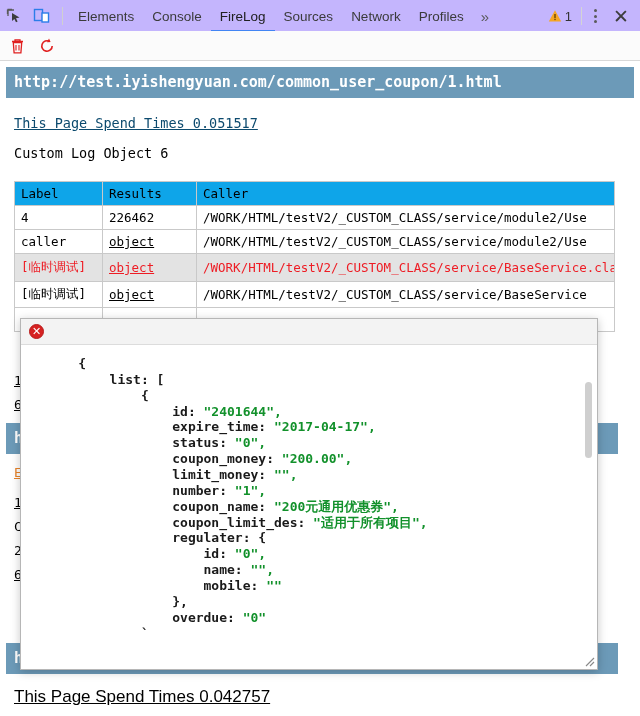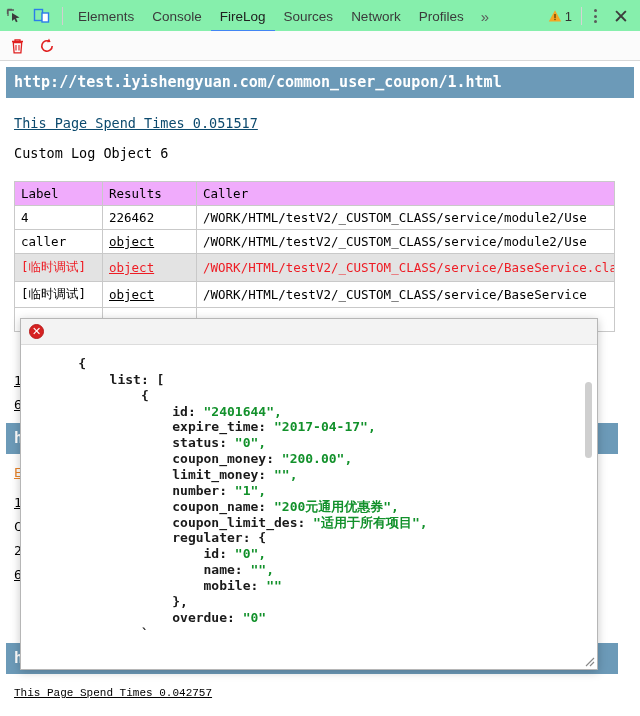--- a/index.html
+++ b/index.html
@@ -7,21 +7,21 @@
     width: 640px; height: 716px;
     overflow: hidden;
     background: #ffffff;
     font-family: "Liberation Sans", sans-serif;
   }
   #root { position: relative; width: 640px; height: 716px; overflow: hidden; background:#fff; }
 
   
   .devtools-bar {
     position: absolute; left:0; top:0; width:640px; height:33px;
-    background:#86efac; border-bottom:1px solid #cdcdcd;
+    background:#c4b5fd; border-bottom:1px solid #cdcdcd;
     display:flex; align-items:center; box-sizing:border-box;
   }
   .dt-icon-btn {
     width:28px; height:28px; display:flex; align-items:center; justify-content:center;
     flex:0 0 auto;
   }
   .dt-sep { width:1px; height:18px; background:#d0d0d0; margin:0 6px; flex:0 0 auto; }
   .dt-tabs { display:flex; align-items:stretch; height:31px; flex:1 1 auto; min-width:0; }
   .dt-tab {
     display:flex; align-items:center; padding:0 9px; height:31px;
@@ -72,21 +72,21 @@
     font-family:"DejaVu Sans Mono","Liberation Mono",monospace;
     font-size:12.5px;
   }
   table.logtable td {
     border:1px solid #c9c9c9; padding:4px 6px;
     vertical-align:middle; white-space:nowrap; overflow:hidden;
   }
   col.c-label { width:88px; }
   col.c-res { width:94px; }
   col.c-caller { width:418px; }
-  tr.hdr td { font-weight:normal; color:#000; background:#f0abfc; }
+  tr.hdr td { font-weight:normal; color:#000; background:#0ea5e9; }
   tr.shade td { background:#e3e3e3; }
   tr.redrow td { color:#ee1c24; }
   td.wrapcell { white-space:normal; line-height:1.55; }
   .objlink { text-decoration:underline; cursor:pointer; }
   .redrow .objlink { color:#ee1c24; }
 
   
   .bg-strip {
     position:absolute; left:0; top:0; width:640px; height:655px;
     font-family:"DejaVu Sans Mono","Liberation Mono",monospace;
@@ -134,22 +134,22 @@
   .closebtn {
     width:15px; height:15px; border-radius:50%;
     background:#d62222; display:flex; align-items:center; justify-content:center;
     color:#fff; font-size:11px; font-weight:bold; line-height:1;
     font-family:"DejaVu Sans","Liberation Sans",sans-serif;
     border:1px solid #b81c1c; box-sizing:border-box; cursor:pointer;
   }
 
   .footer-spend {
     position:absolute; left:14px; top:687px;
-    font-family:Liberation Mono, monospace;
-    font-size:11px; color:#000; text-decoration:underline;
+    font-family:Liberation Sans, sans-serif;
+    font-size:17px; color:#000; text-decoration:underline;
   }
 </style>
 </head>
 <body>
 
 <div id="root">
 
   <div class="devtools-bar">
     <div class="dt-icon-btn">
       <svg width="16" height="16" viewBox="0 0 16 16" aria-hidden="true">

